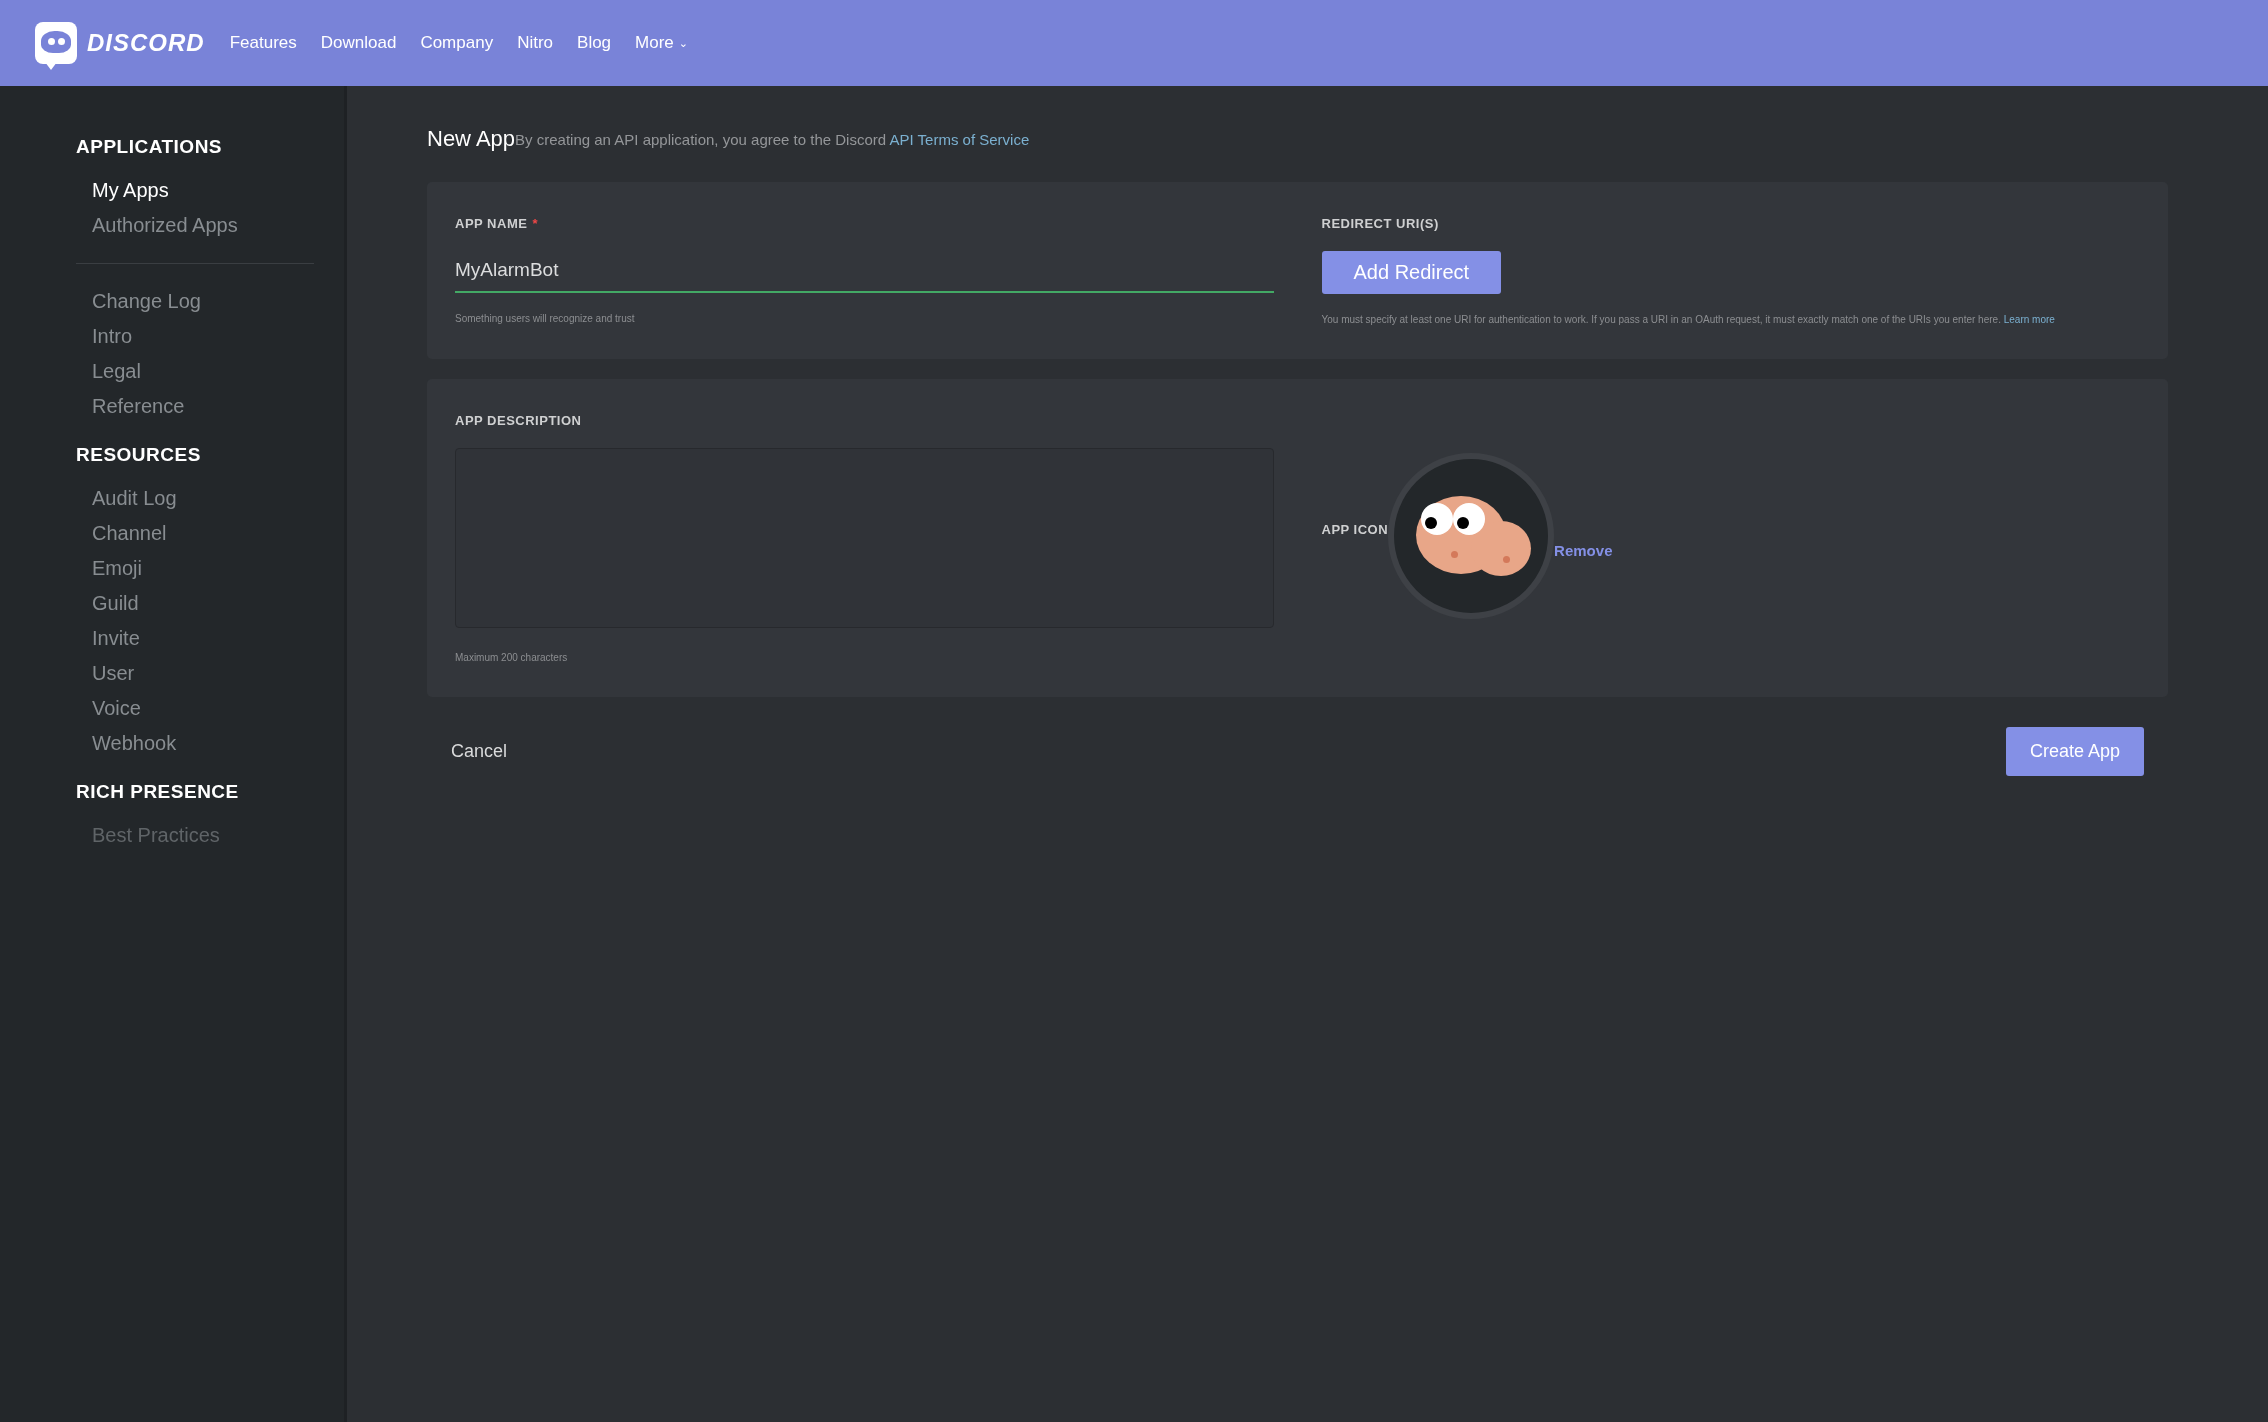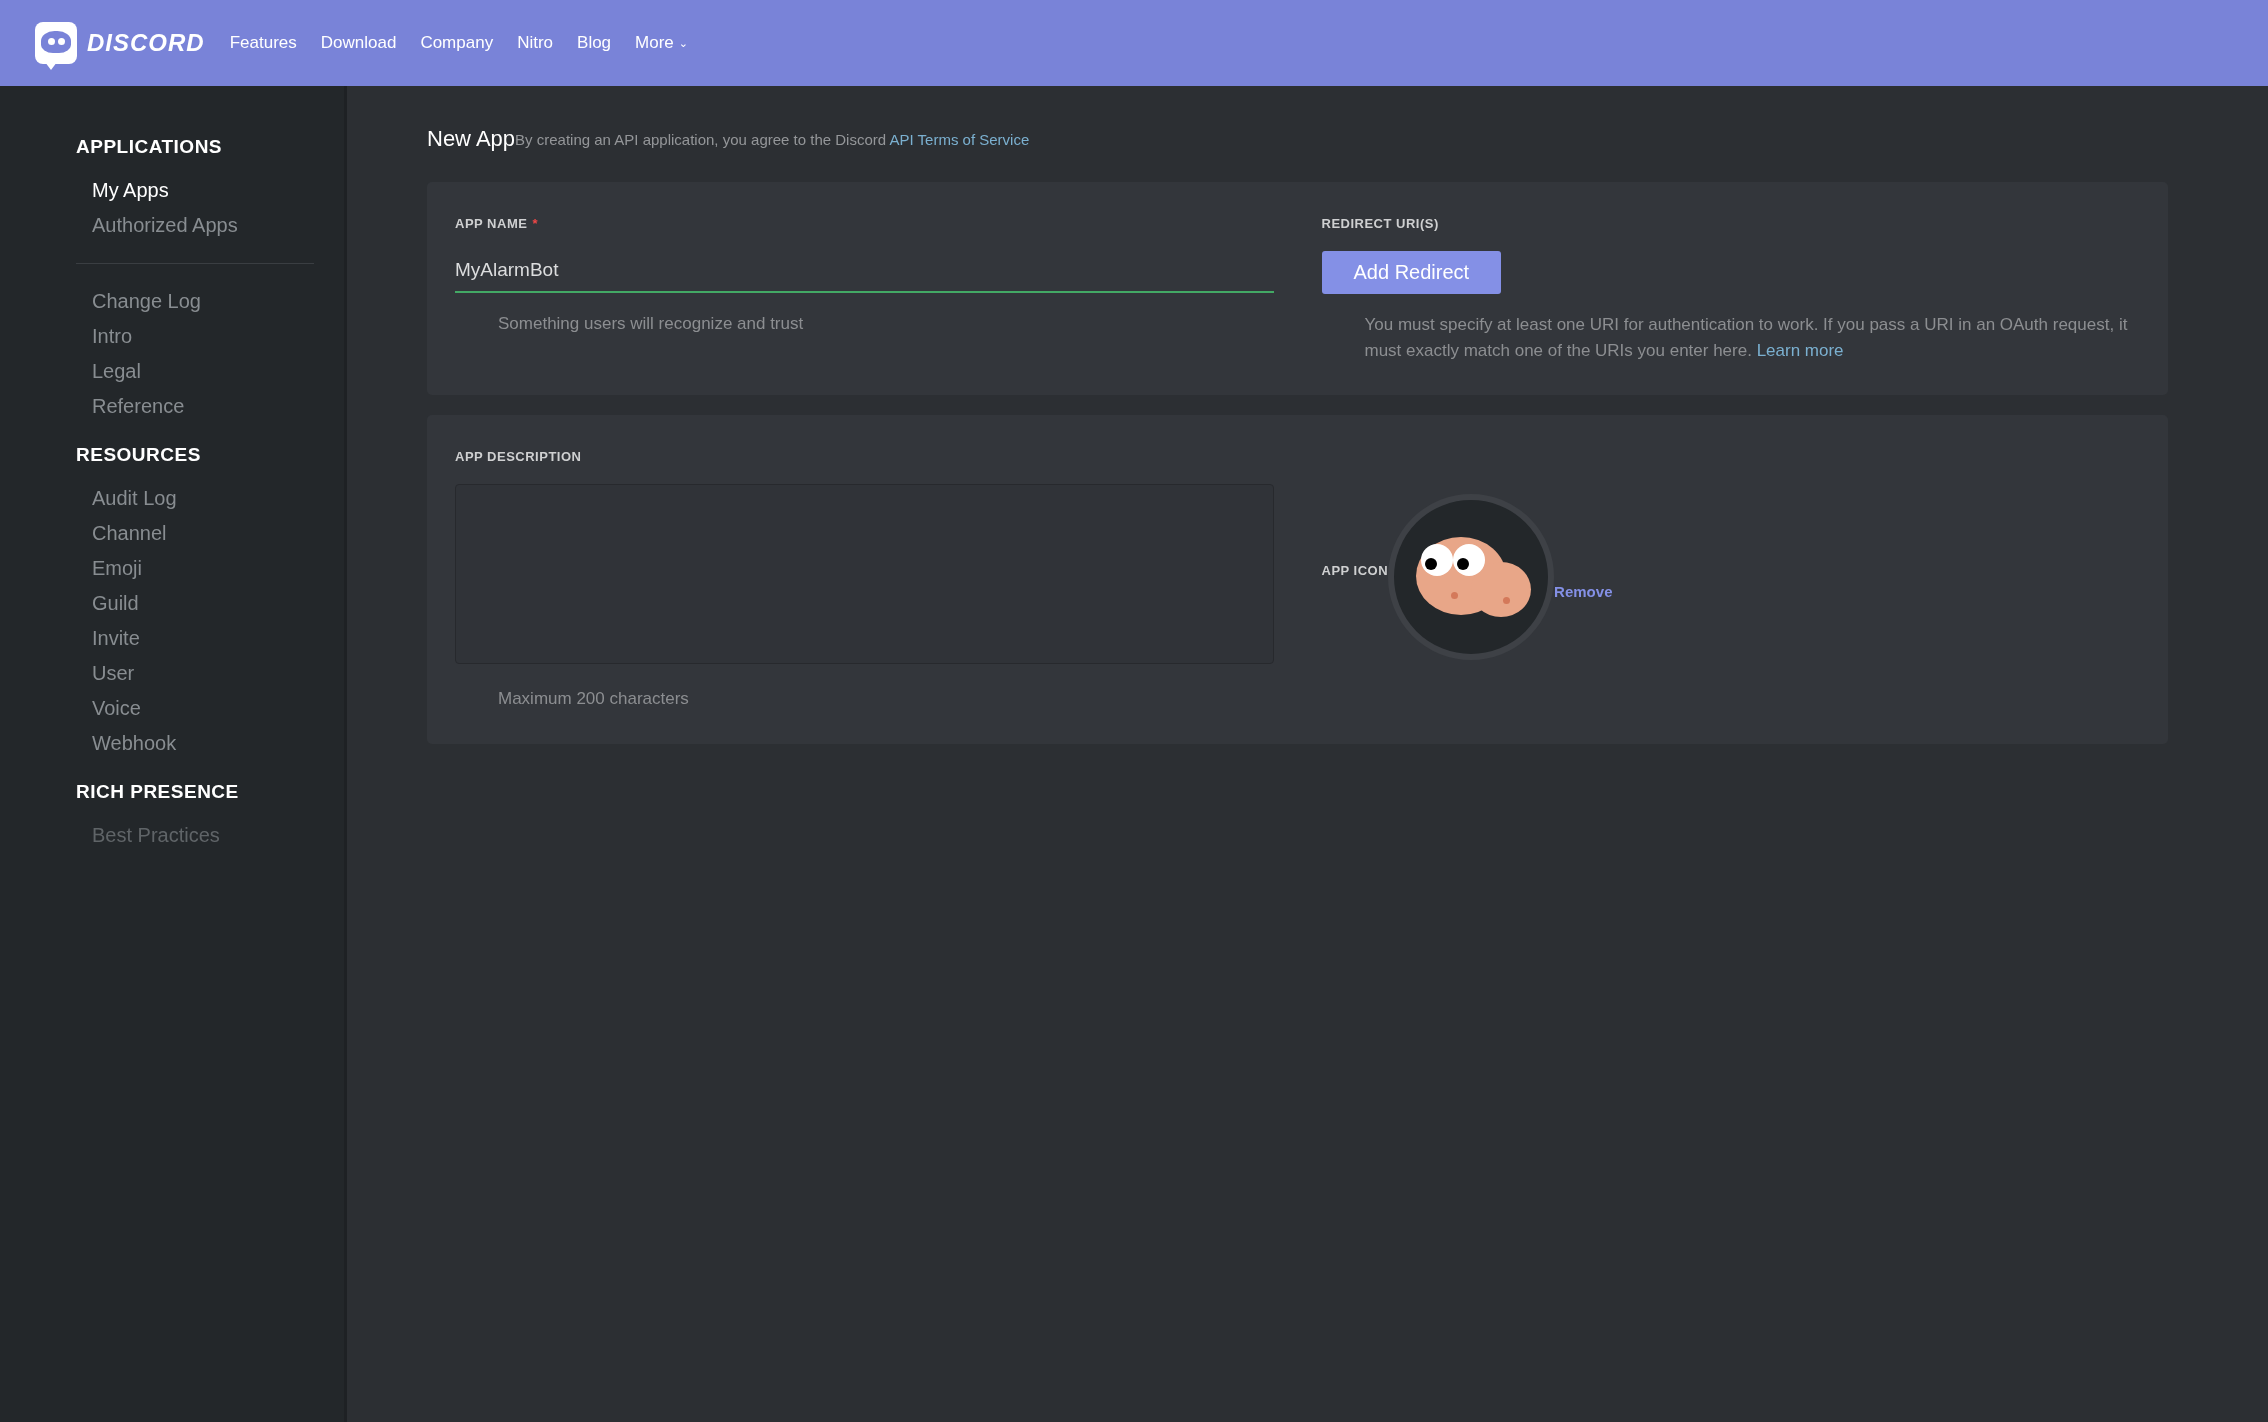--- a/index.html
+++ b/index.html
@@ -180,24 +180,23 @@
       border: none;
       border-bottom: 2px solid #43a965;
       color: #dcddde;
       font-size: 19px;
       padding: 8px 0 10px 0;
       outline: none;
       font-family: inherit;
     }
     .helper-text {
       color: #8c8e91;
-      font-size: 17px;
+      font-size: 10px;
       margin-top: 18px;
       line-height: 1.5;
-      margin-left: 43px;
     }
     .helper-text .tos-link {
       color: #7bb0d0;
     }
     .btn {
       background: #8490e6;
       color: #fff;
       border: none;
       border-radius: 3px;
       padding: 10px 32px;
@@ -409,14 +408,18 @@
             <div class="eye eye1"></div>
             <div class="eye eye2"></div>
             <div class="cheek cheek1"></div>
             <div class="cheek cheek2"></div>
           </div>
         </div>
         <div class="remove-link">Remove</div>
       </div>
     </div>
 
+    <div class="footer-actions">
+      <span class="cancel-link">Cancel</span>
+      <button class="btn btn-large">Create App</button>
+    </div>
   </div>
 </div>
 
 </body></html>

